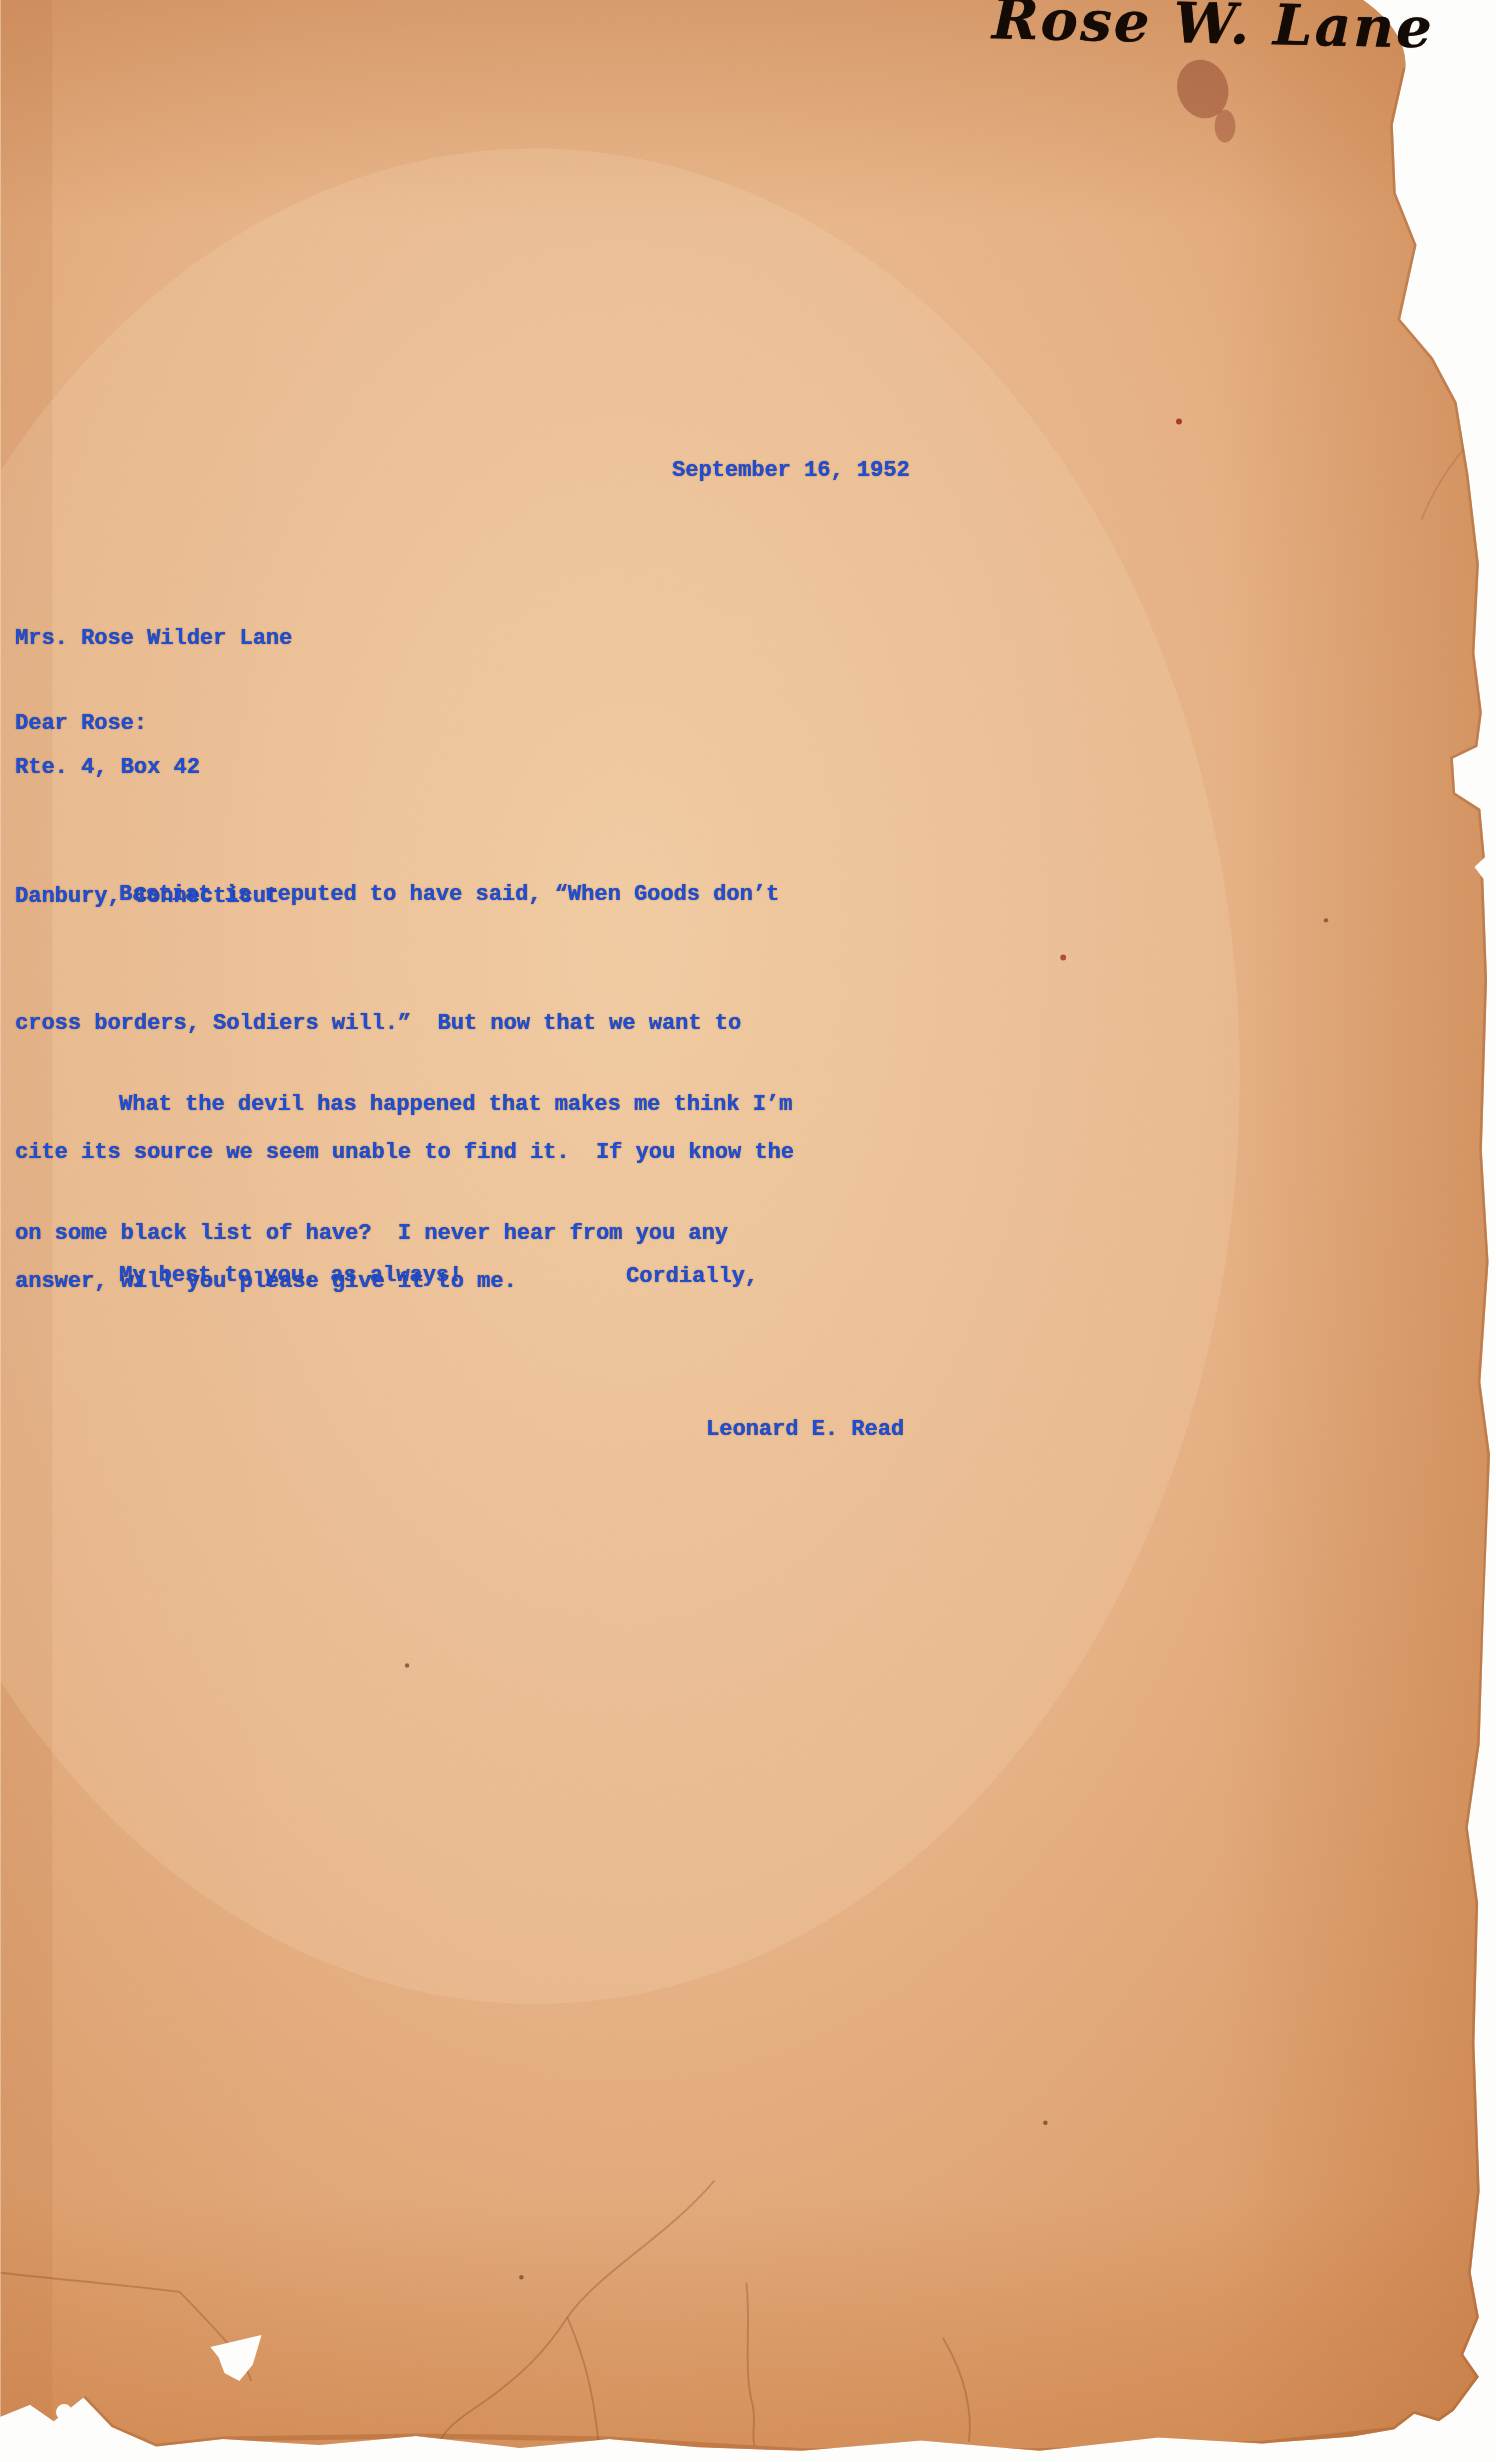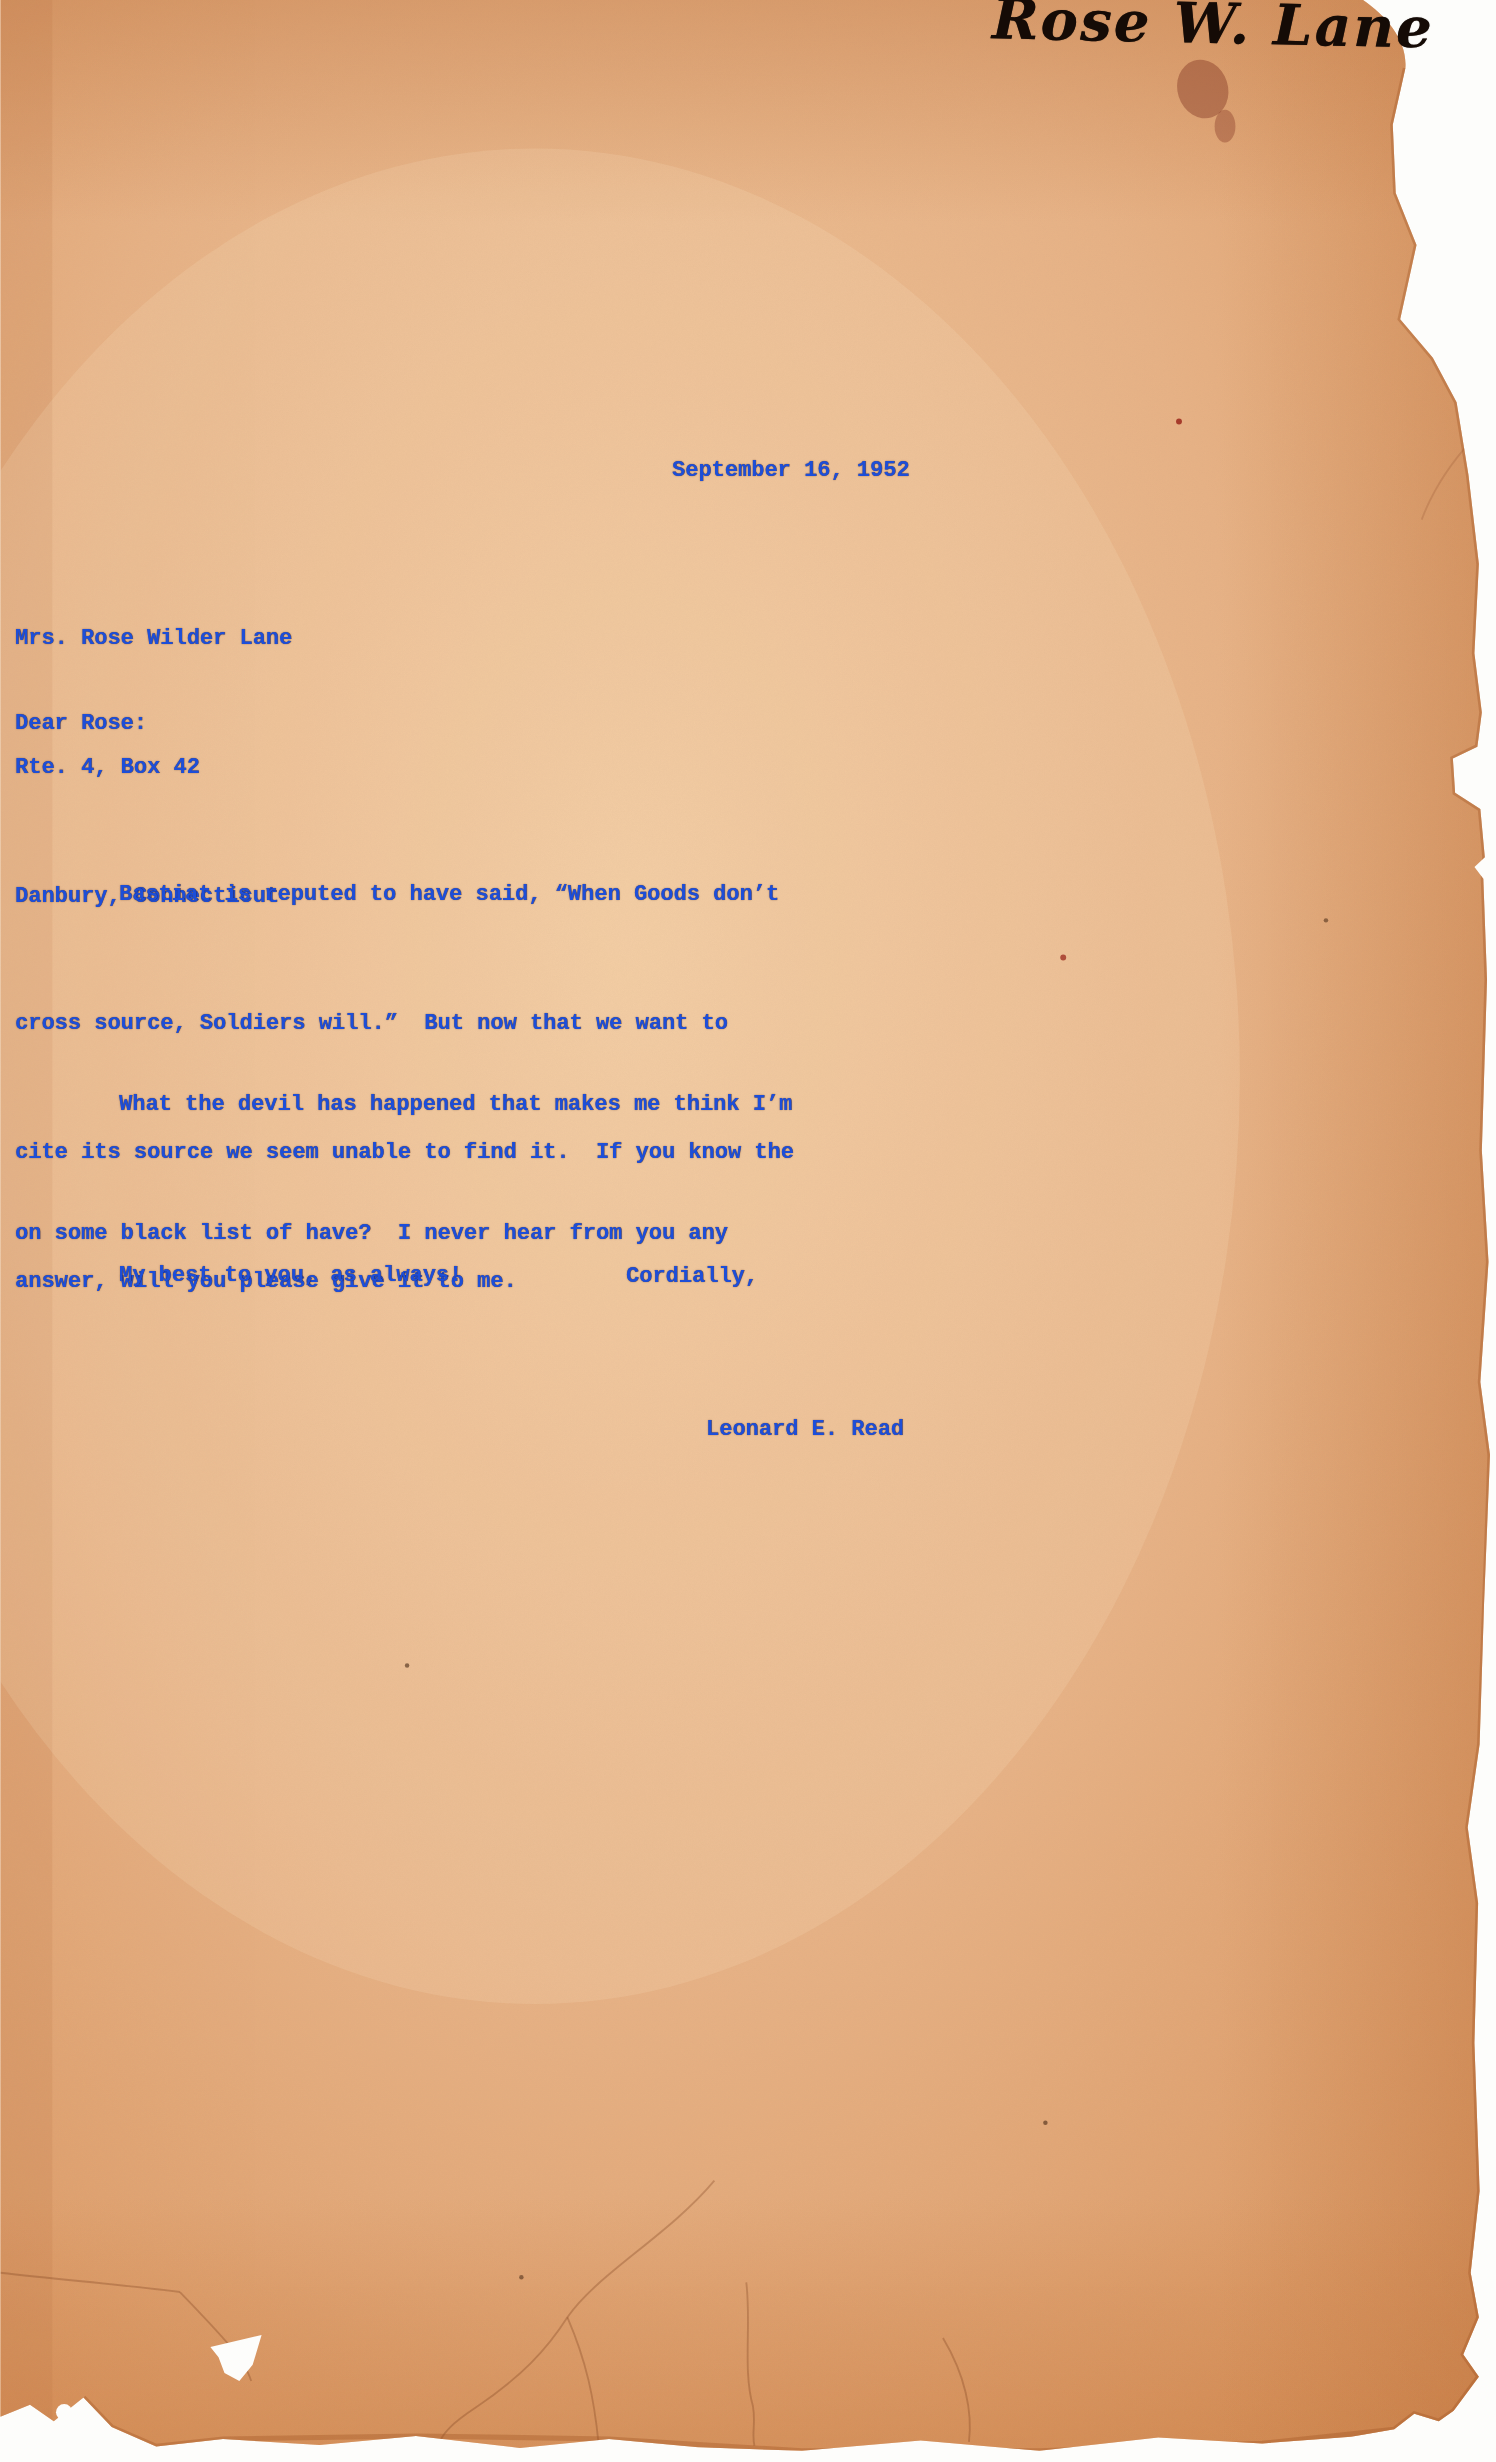--- a/index.html
+++ b/index.html
@@ -162,21 +162,21 @@
     <div class="tw address-block">
       <span class="line">Mrs. Rose Wilder Lane</span>
       <span class="line">Rte. 4, Box 42</span>
       <span class="line">Danbury, Connecticut</span>
     </div>
 
     <div class="tw salutation">Dear Rose:</div>
 
     <div class="tw para1">
       <span class="line indent">Bastiat is reputed to have said, “When Goods don’t</span>
-      <span class="line">cross source, Soldiers will.”  But now that we want to</span>
+      <span class="line">cross borders, Soldiers will.”  But now that we want to</span>
       <span class="line">cite its source we seem unable to find it.  If you know the</span>
       <span class="line">answer, will you please give it to me.</span>
     </div>
 
     <div class="tw para2">
       <span class="line indent">What the devil has happened that makes me think I’m</span>
       <span class="line">on some black list of have?  I never hear from you any</span>
     </div>
 
     <div class="tw para3">

